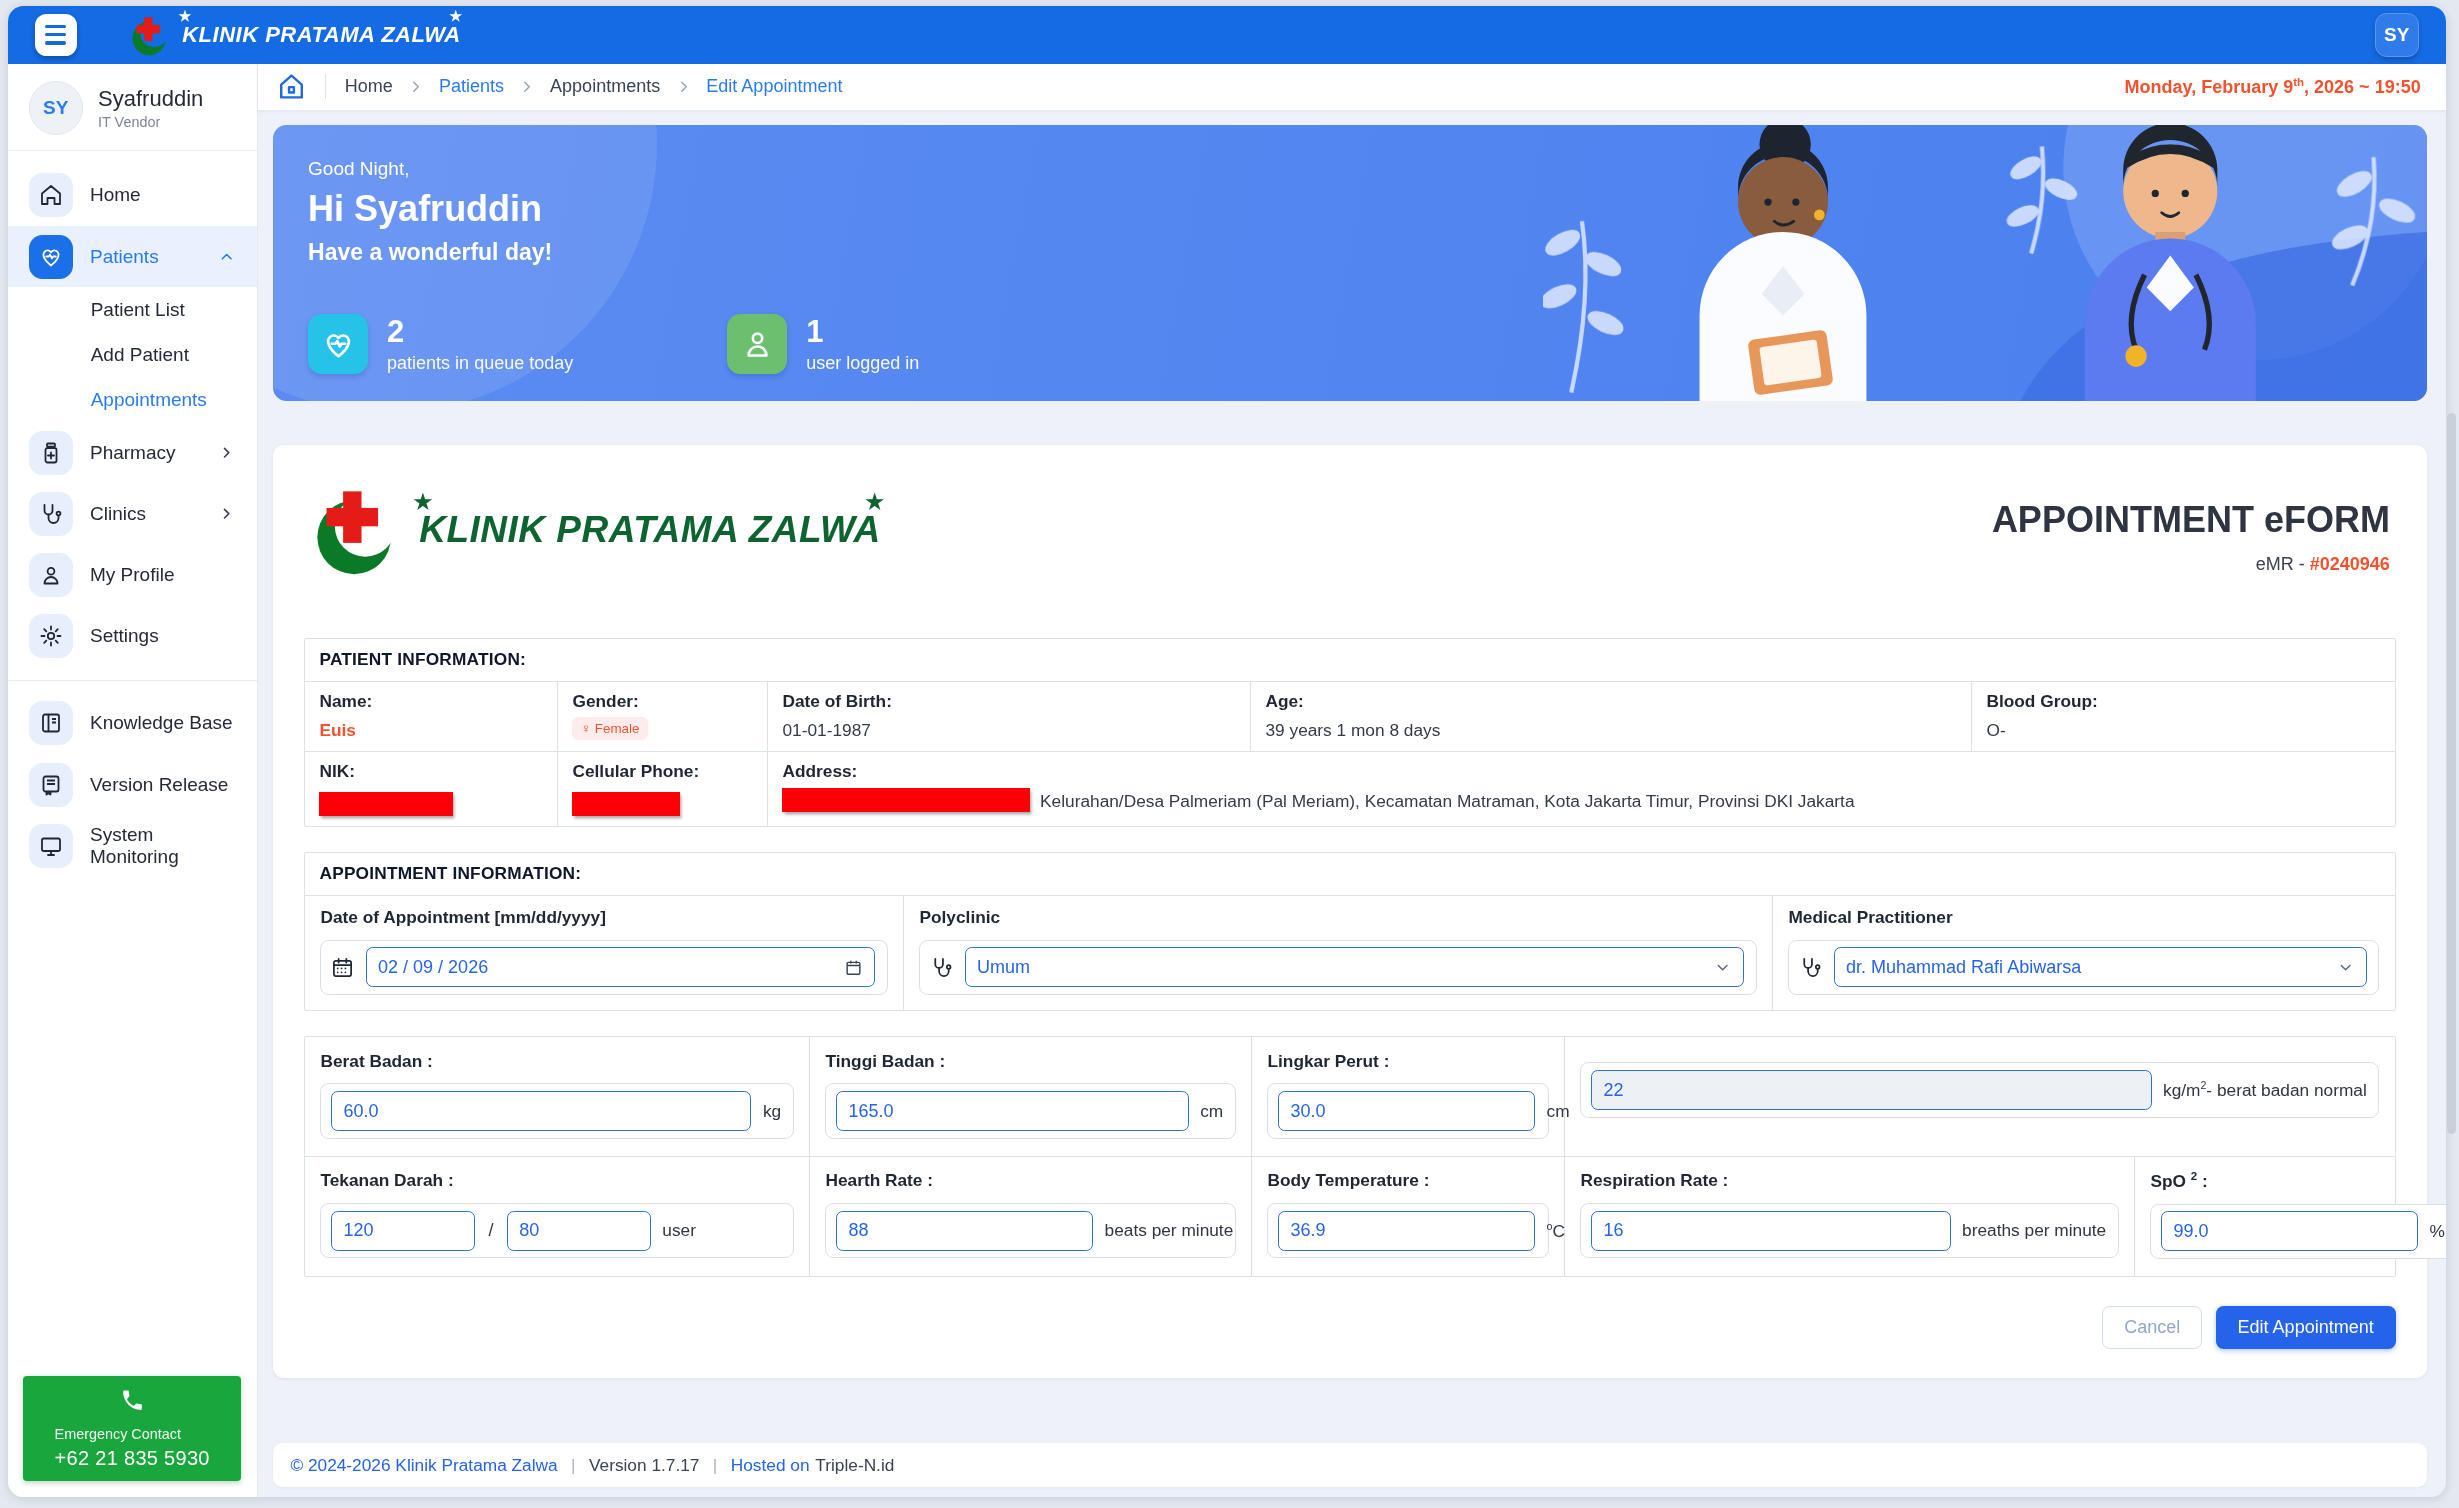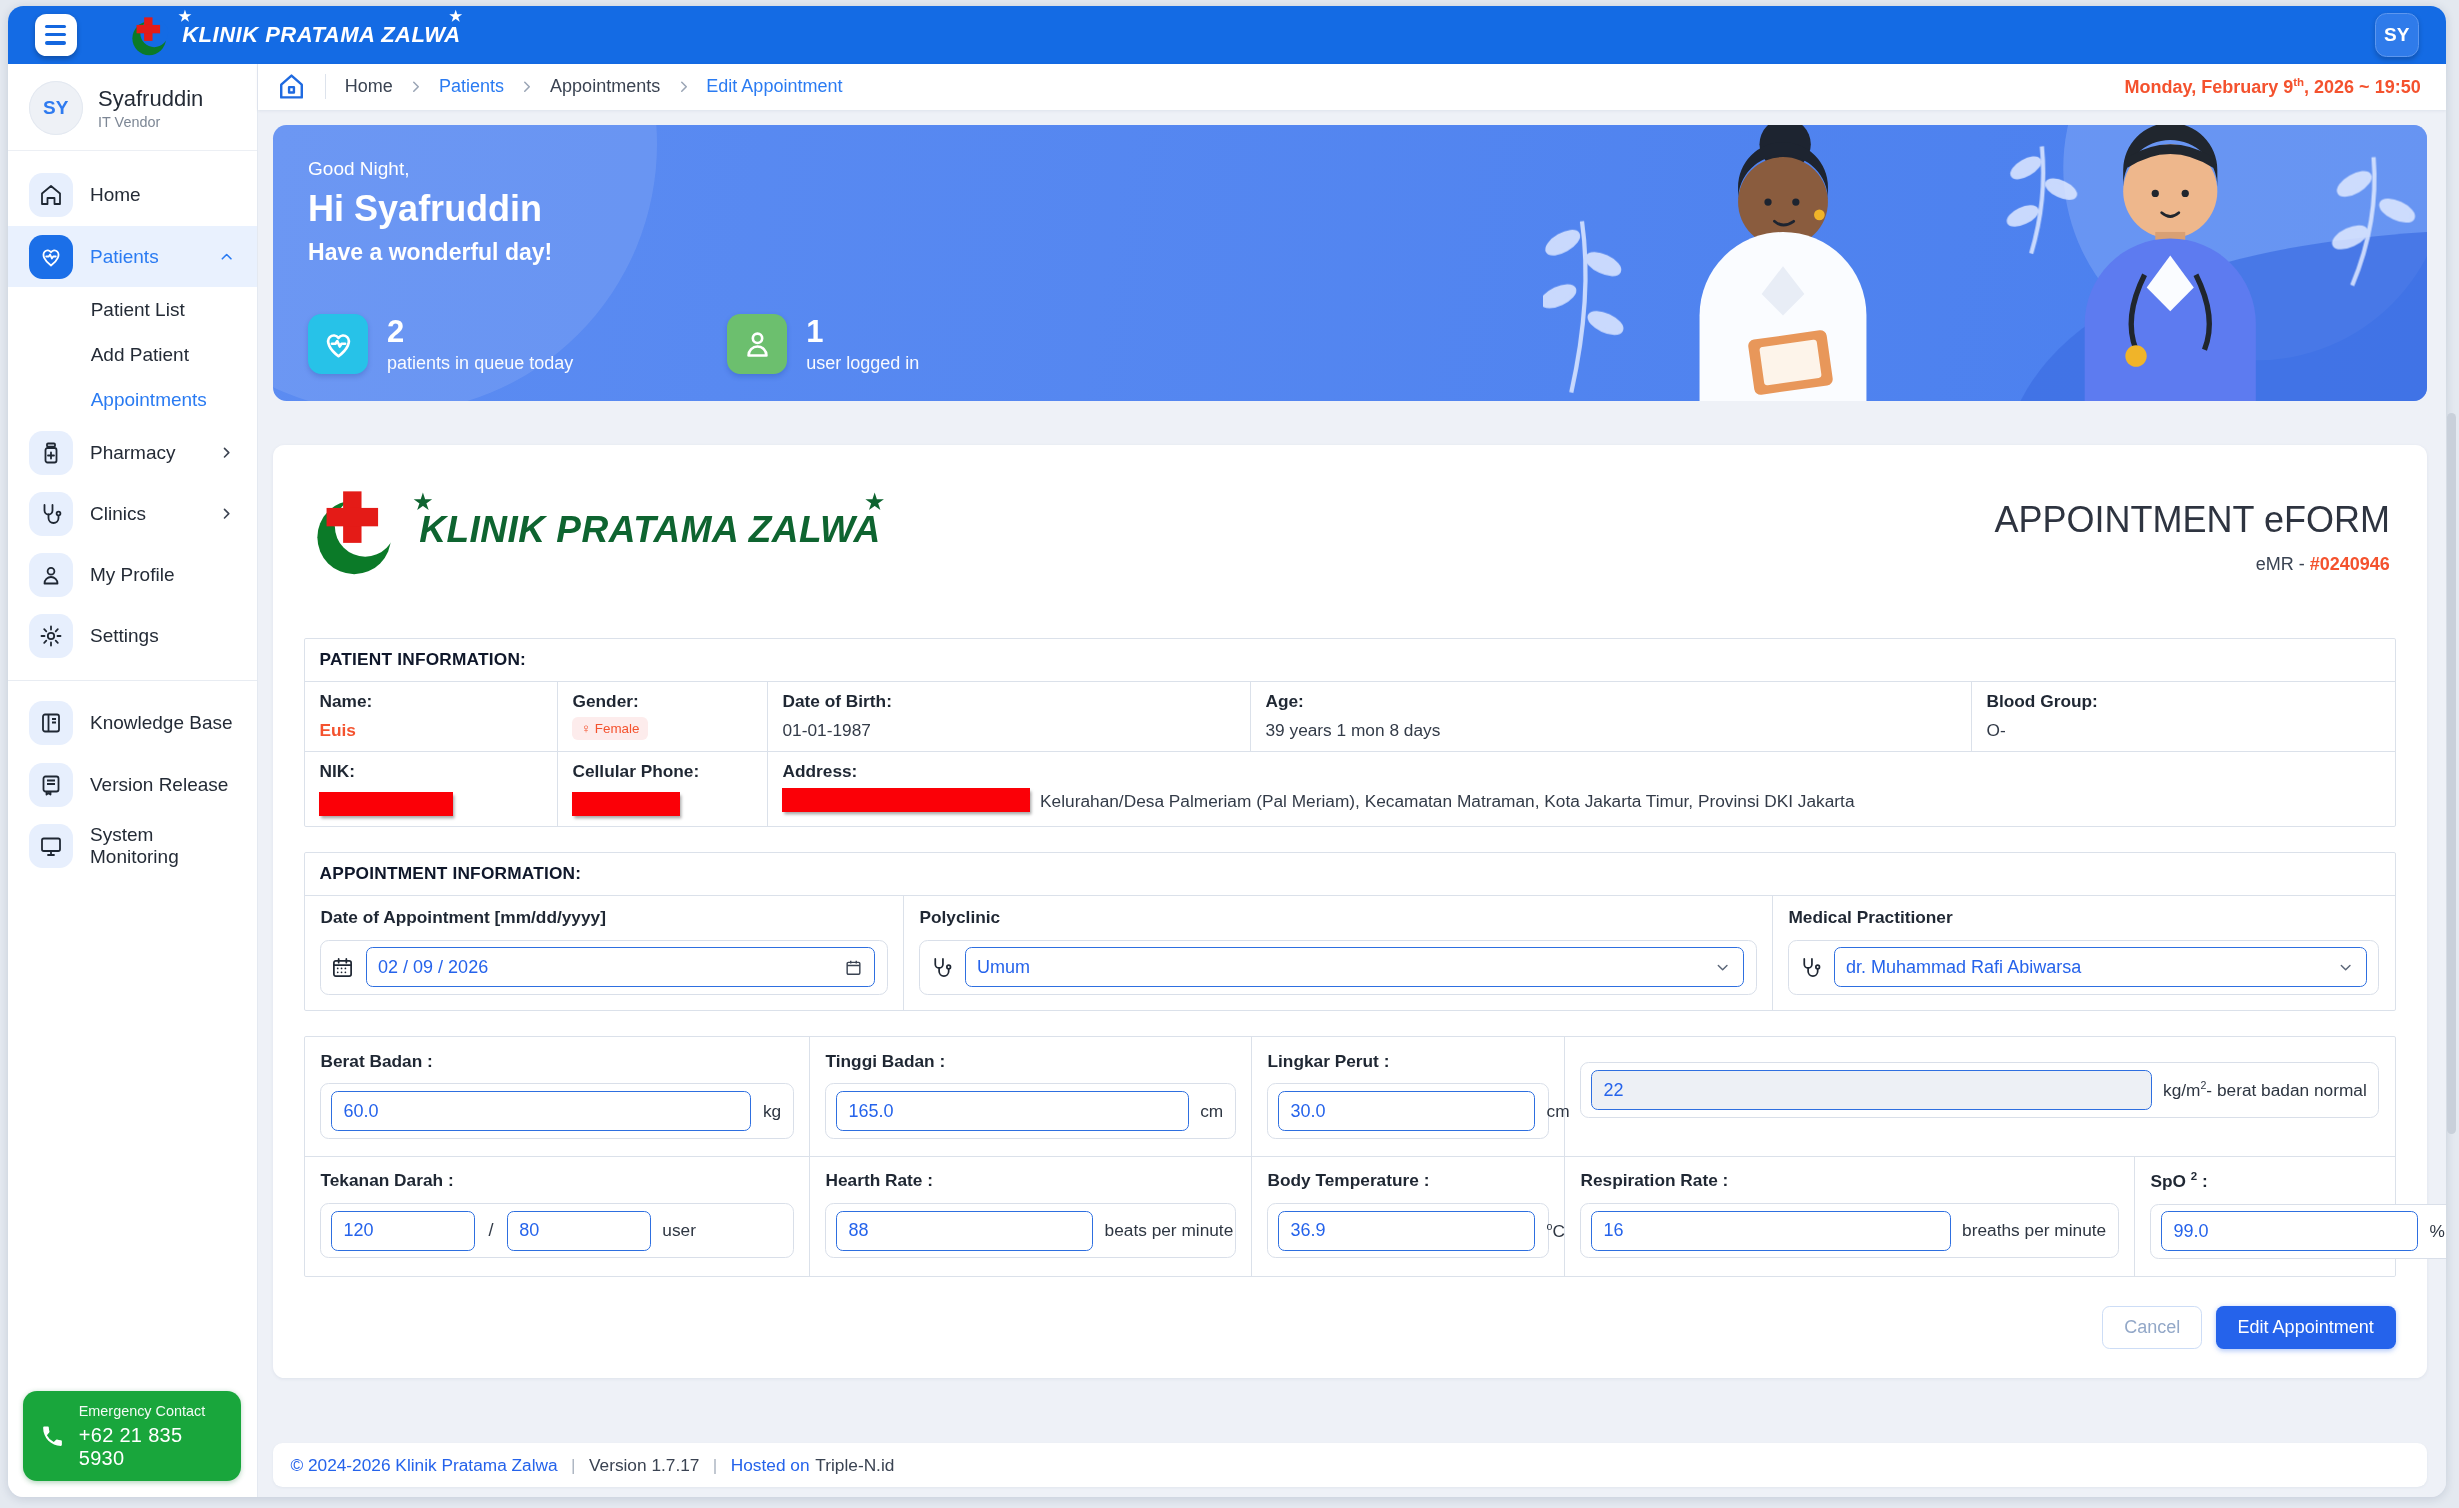--- a/index.html
+++ b/index.html
@@ -32,21 +32,21 @@
   .nav-ico svg { width:24px; height:24px; }
   .nav-label { font-size:19px; color:#242b36; }
   .nav-caret { margin-left:auto; color:#3c4452; display:flex; }
   .nav-item.active { background:#e9f1fe; }
   .nav-item.active .nav-ico { background:#1b6fe8; color:#fff; }
   .nav-item.active .nav-label, .nav-item.active .nav-caret { color:#2a7bf2; }
   .sub-item { padding:11.5px 21px 11.5px 83px; font-size:19px; color:#242b36; cursor:pointer; }
   .sub-item.current { color:#2a7bf2; }
   .side-divider { height:1px; background:#e8ecf2; margin:13.4px 0 11.5px; }
   .sidebar-spacer { flex:1 1 auto; }
-  .emergency-btn { margin:15.4px; background:#19a63c; border-radius:14px; color:#fff; display:flex; align-items:center; gap:13.4px; padding:11.5px 17.3px; cursor:pointer; box-shadow:0 1.9px 4.8px rgba(20,120,50,.3); }
+  .emergency-btn { margin:15.4px; background:#19a63c; border-radius:4px; color:#fff; display:flex; align-items:center; gap:13.4px; padding:11.5px 17.3px; cursor:pointer; box-shadow:0 1.9px 4.8px rgba(20,120,50,.3);flex-direction:column; }
   .emergency-btn svg { width:25px; height:25px; flex:0 0 auto; }
   .em-label { font-size:14.4px; opacity:.95; }
   .em-phone { font-size:20px; font-weight:400; margin-top:5px; letter-spacing:0.3px; }
 
   
   .main { flex:1 1 auto; display:flex; flex-direction:column; min-width:0; background:#eef1f7; }
   .crumb-bar { background:#fff; height:46px; display:flex; align-items:center; padding:0 25px 0 19px; box-shadow:0 1px 2.9px rgba(40,60,100,.08); flex:0 0 auto; }
   .crumb-home { color:#1f6ae0; display:flex; cursor:pointer; }
   .crumb-home svg { width:29px; height:29px; }
   .crumb-vdiv { width:1px; height:25px; background:#dde3ec; margin:0 19px; }
@@ -77,21 +77,21 @@
 
   
   .card { background:#fff; border-radius:11.5px; margin-top:44px; padding:27px 31px 29px; box-shadow:0 1px 3.8px rgba(40,60,100,.08); flex:0 0 auto; }
   .card-head { display:flex; align-items:flex-start; justify-content:space-between; padding:11.5px 5.8px 37px; }
   .form-logo { display:flex; align-items:center; gap:17.3px; }
   .form-logo svg.cres { width:92px; height:92px; }
   .form-word { position:relative; color:#0e6430; font-style:italic; font-weight:800; font-size:37px; letter-spacing:0.5px; white-space:nowrap; }
   .form-word .star-l,.form-word .star-r { position:absolute; top:-19px; font-style:normal; font-size:21px; }
   .form-word .star-l { left:-5.8px; } .form-word .star-r { right:-3.8px; }
   .eform-block { text-align:right; padding-top:15.4px; }
-  .eform-title { font-size:36px; font-weight:400; color:#2e3440;text-align:right; }
+  .eform-title { font-size:36px; font-weight:700; color:#2e3440;text-align:right; }
   .emr-line { font-size:18px; color:#3a4352; margin-top:13.4px; }
   .emr-line b { color:#f4522e; }
 
   .sec { border:1px solid #dbe1ea; border-radius:1.9px; margin-top:25px; }
   .sec-head { padding:10.6px 14.4px; border-bottom:1px solid #dbe1ea; font-size:17.3px; font-weight:700; color:#0f172a; letter-spacing:0.2px; }
   .grid { display:grid; }
   .pi-r1 { grid-template-columns:253px 210px 483px 721px 1fr; border-bottom:1px solid #dbe1ea; }
   .pi-r2 { grid-template-columns:253px 210px 1fr; }
   .cell { padding:9.6px 14.4px; border-right:1px solid #dbe1ea; min-height:58px; }
   .grid .cell:last-child { border-right:none; }

